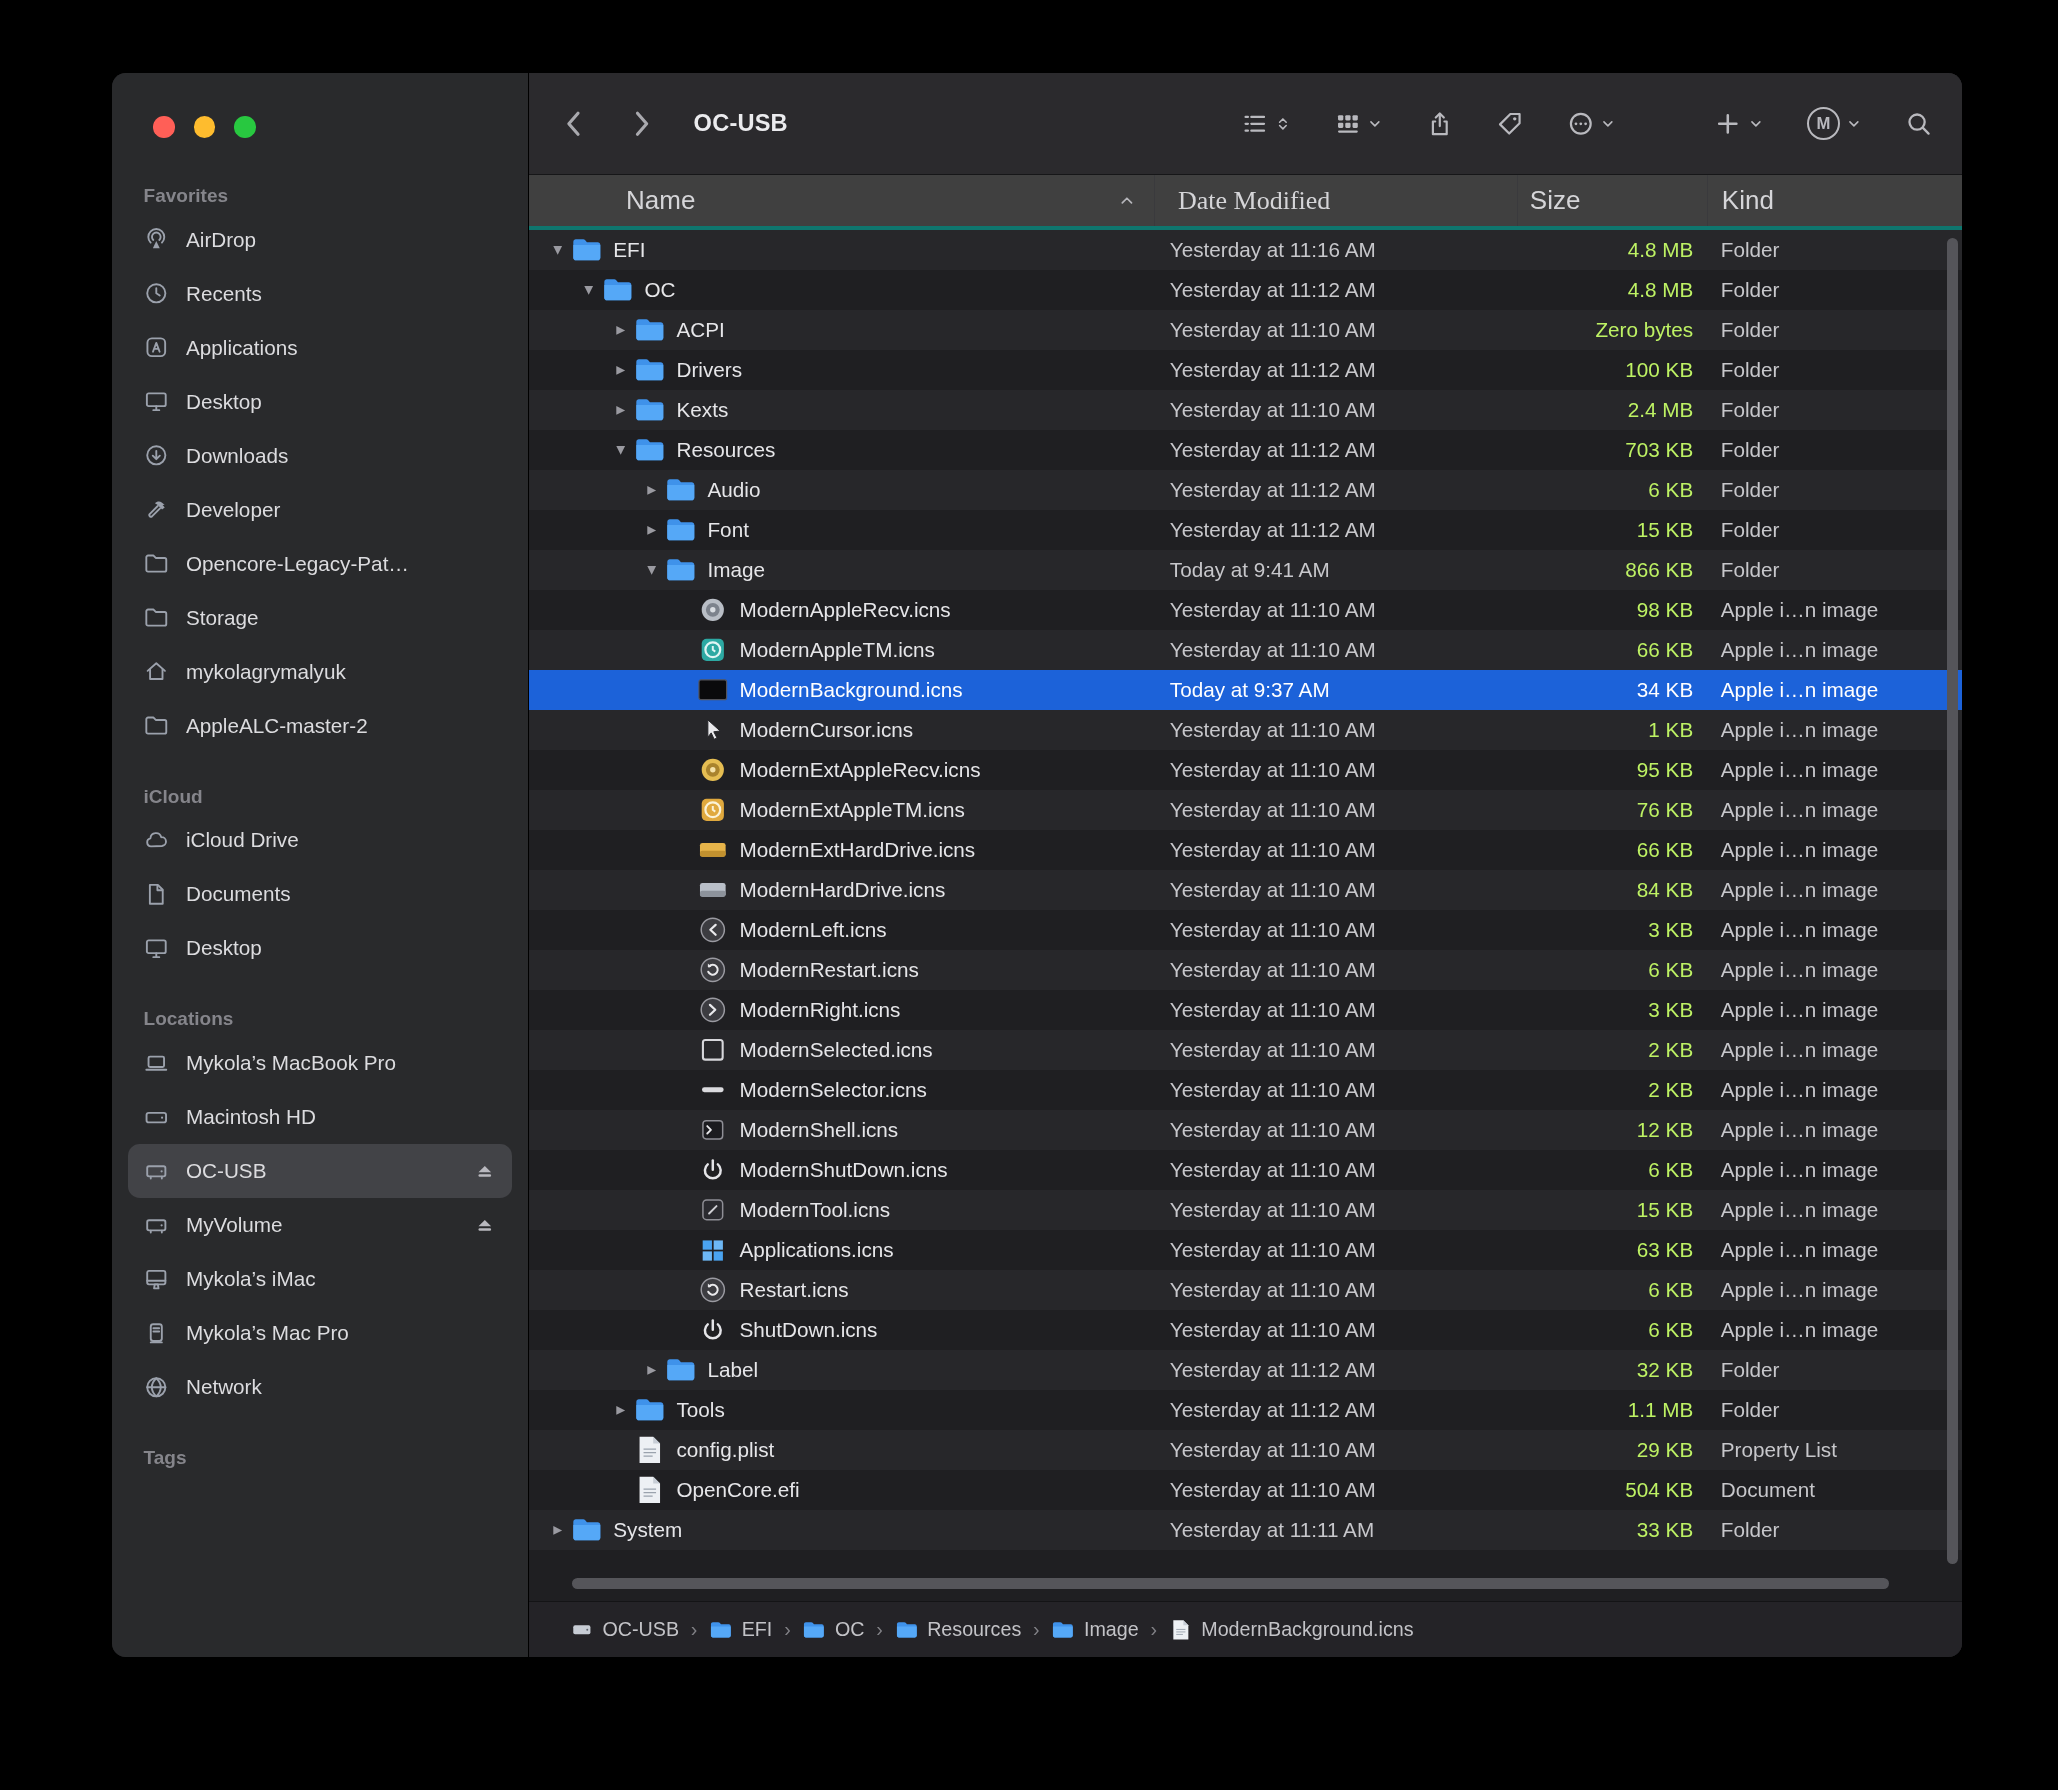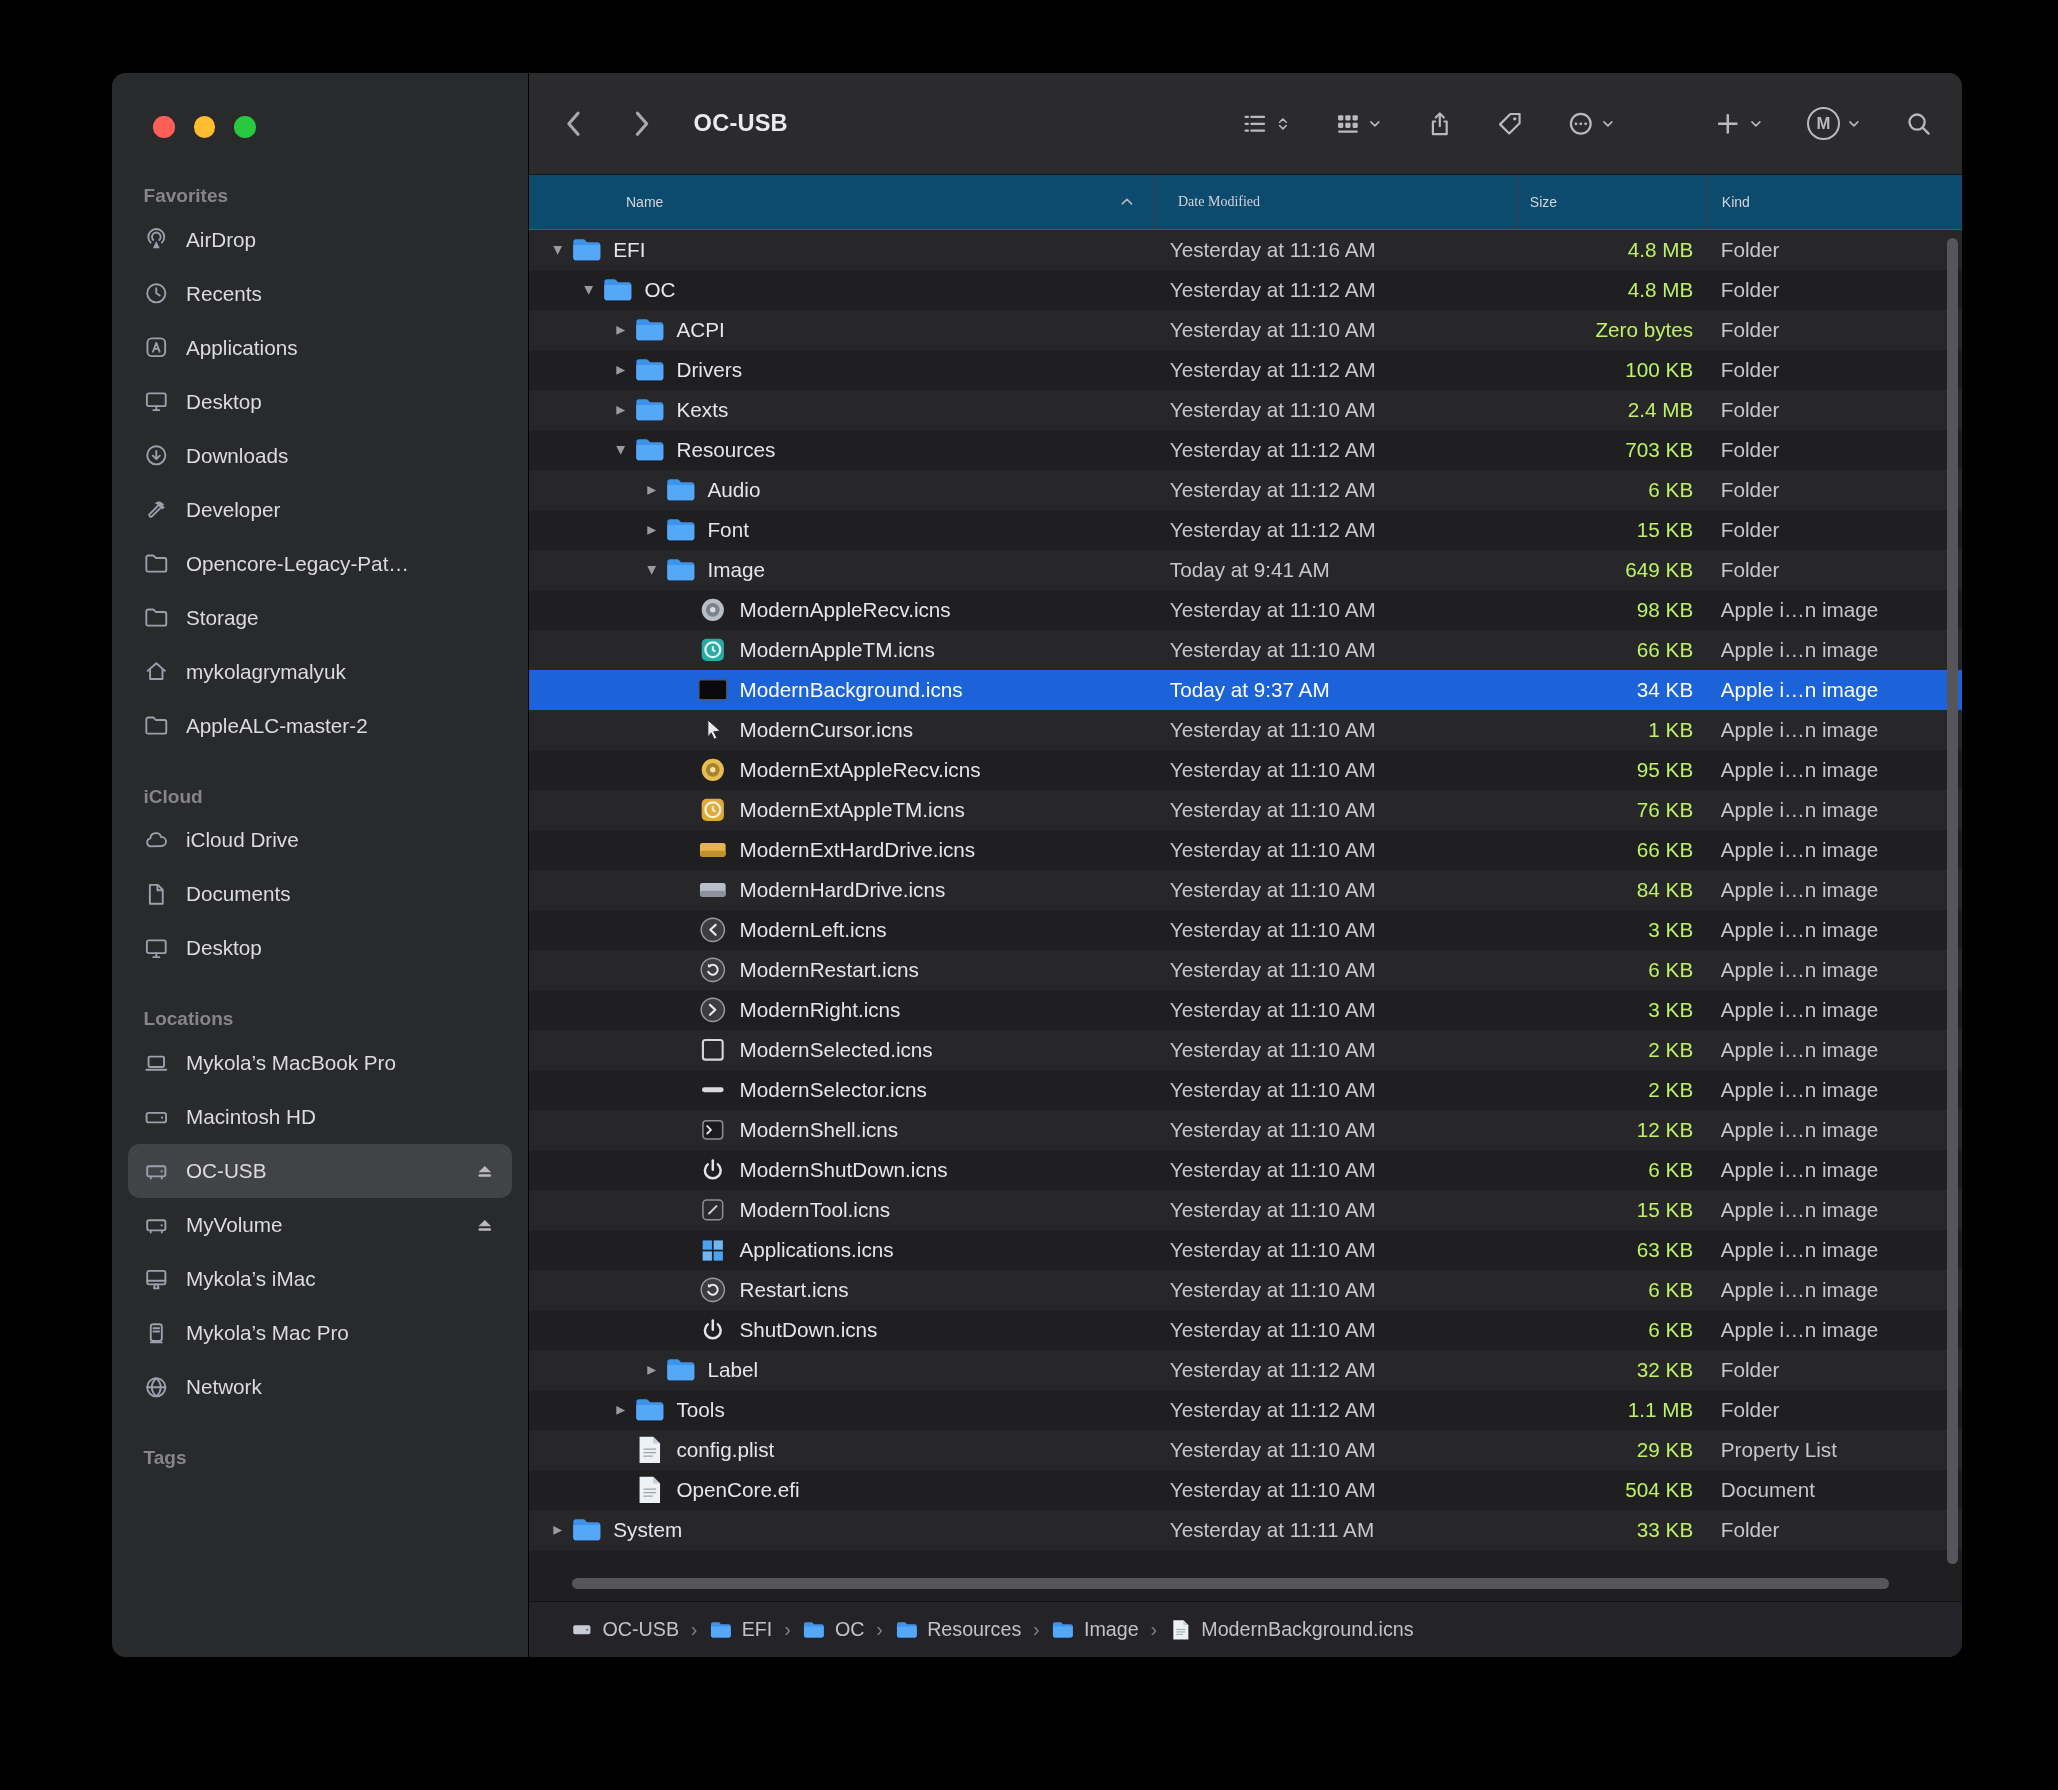--- a/index.html
+++ b/index.html
@@ -33,22 +33,22 @@
   .fwd{margin-left:35px;}
   .tb-title{font-size:23.6px;font-weight:700;color:#ebebee;margin-left:37px;letter-spacing:0.2px;}
   .tb-right{margin-left:auto;display:flex;align-items:center;gap:43px;}
   .tb-right .tb{color:#b9b9be;gap:5.9px;}
   .tb-right svg{width:27.6px;height:27.6px;}
   .tb-right .chev svg{width:15.8px;height:15.8px;}
   .gapL{margin-left:55px;}
   .mcircle{width:29.6px;height:29.6px;border:2px solid #b9b9be;border-radius:50%;display:flex;
     align-items:center;justify-content:center;font-size:16.7px;font-weight:700;color:#b9b9be;}
   
-  .hdr{height:55px;min-height:55px;display:flex;align-items:center;background:#0c4a6e;
-    border-bottom:1px solid #0f766e;font-size:14px;color:#d5d5d8;box-sizing:border-box;}
+  .hdr{height:55px;min-height:55px;display:flex;align-items:center;background:#404040;
+    border-bottom:4px solid #0f766e;font-size:26px;color:#d5d5d8;box-sizing:border-box;}
   .hcell{height:100%;display:flex;align-items:center;box-sizing:border-box;}
   .h-name{width:625px;padding-left:97px;}
   .h-date{width:363px;padding-left:23px;border-left:1px solid #3a3a3d;font-family:Liberation Serif, serif;}
   .h-size{width:190px;padding-left:11.8px;border-left:1px solid #3a3a3d;}
   .h-kind{flex:1;padding-left:13.8px;border-left:1px solid #3a3a3d;}
   .sortcaret{margin-left:auto;margin-right:19.7px;color:#b5b5ba;}
   .sortcaret svg{width:15.8px;height:15.8px;display:block;}
   
   .list{overflow:hidden;}
   .row{display:flex;height:40px;align-items:center;font-size:20.7px;}
@@ -550,21 +550,21 @@
               <span class="tri">▾</span>
               <span class="ic fic">
                 <svg viewBox="0 0 34 28">
                   <path class="f1" d="M1.5 5C1.5 3.3 2.8 2 4.5 2h8.4c.9 0 1.7.4 2.3 1l2 2.2h12.3c1.7 0 3 1.3 3 3v14.8c0 1.7-1.3 3-3 3h-25c-1.7 0-3-1.3-3-3z"></path>
                   <path class="f2" d="M1.5 8.6h31V23c0 1.7-1.3 3-3 3h-25c-1.7 0-3-1.3-3-3z"></path>
                 </svg>
               </span>
               <span>Image</span>
             </div>
             <div class="c-date">Today at 9:41 AM</div>
-            <div class="c-size">649 KB</div>
+            <div class="c-size">866 KB</div>
             <div class="c-kind">Folder</div>
           </div>
           <div class="row even">
             <div class="c-name" style="padding-left:142px">
               <span class="tri"></span>
               <span class="ic fic">
                 <svg viewBox="0 0 24 24">
                   <circle cx="12" cy="12" r="9" fill="#b9bec6"></circle>
                   <circle cx="12" cy="12" r="5.6" fill="#7d838d"></circle>
                   <circle cx="12" cy="12" r="2.2" fill="#dadee3"></circle>

